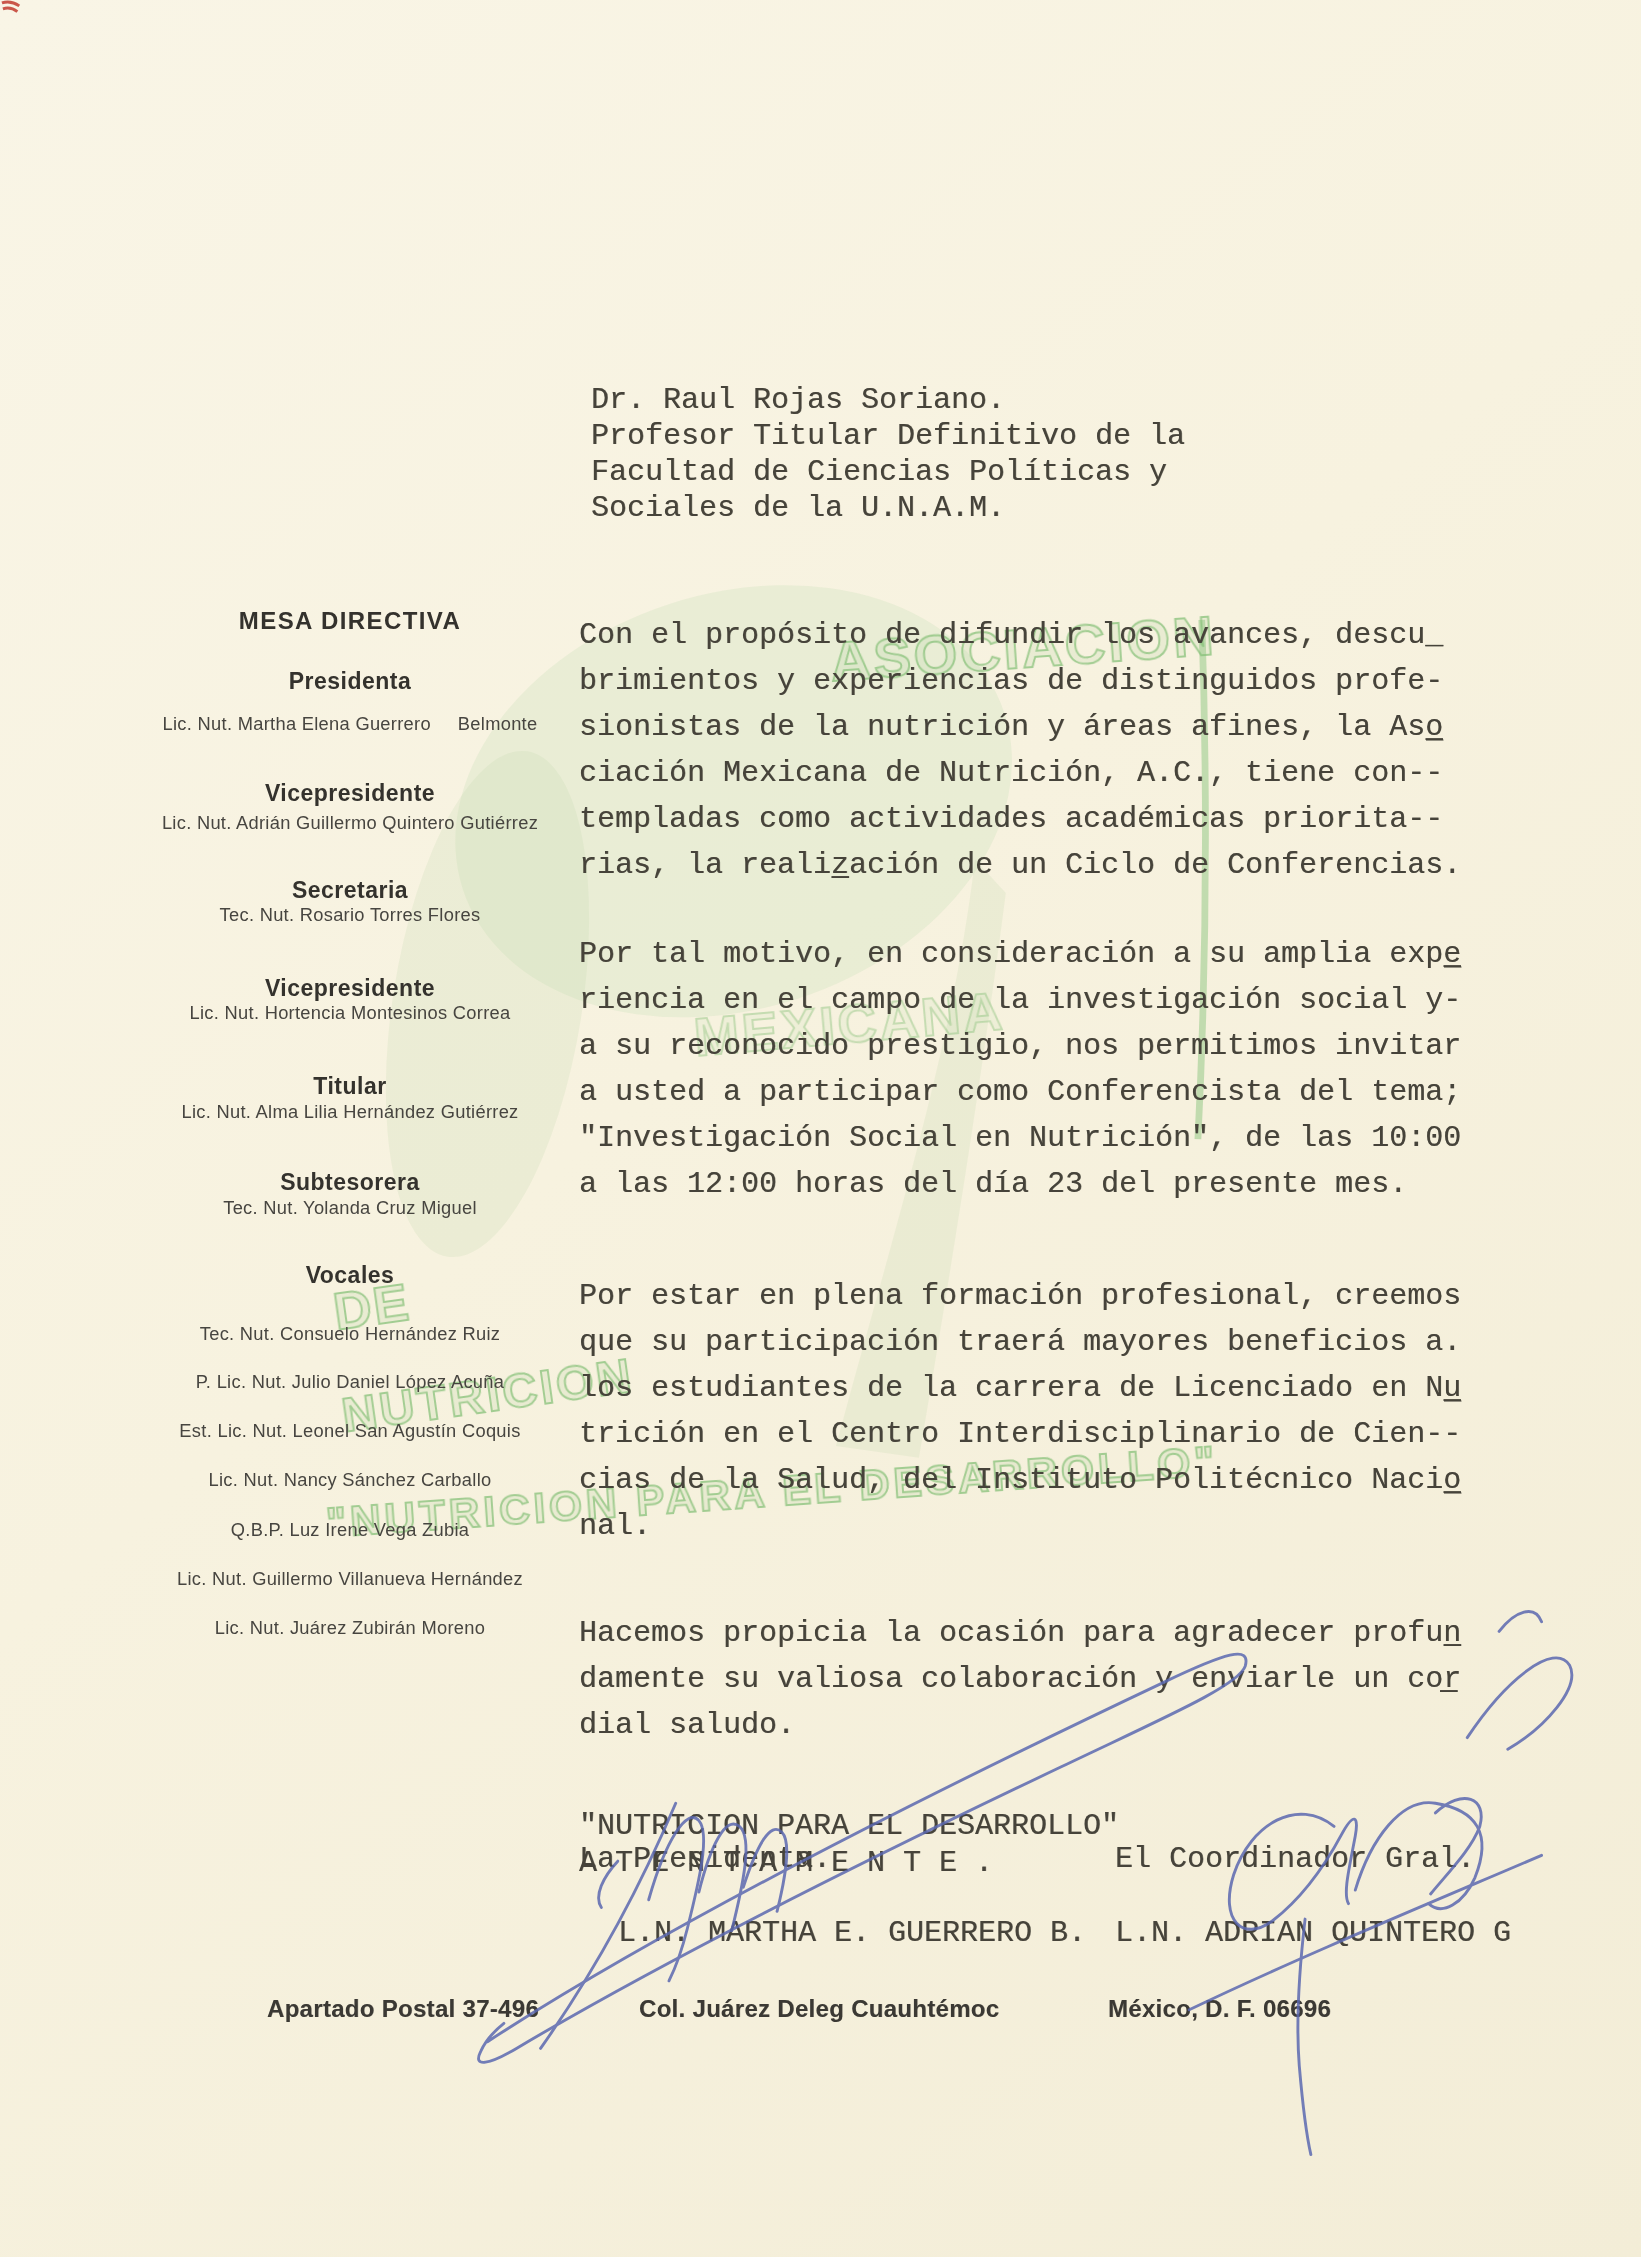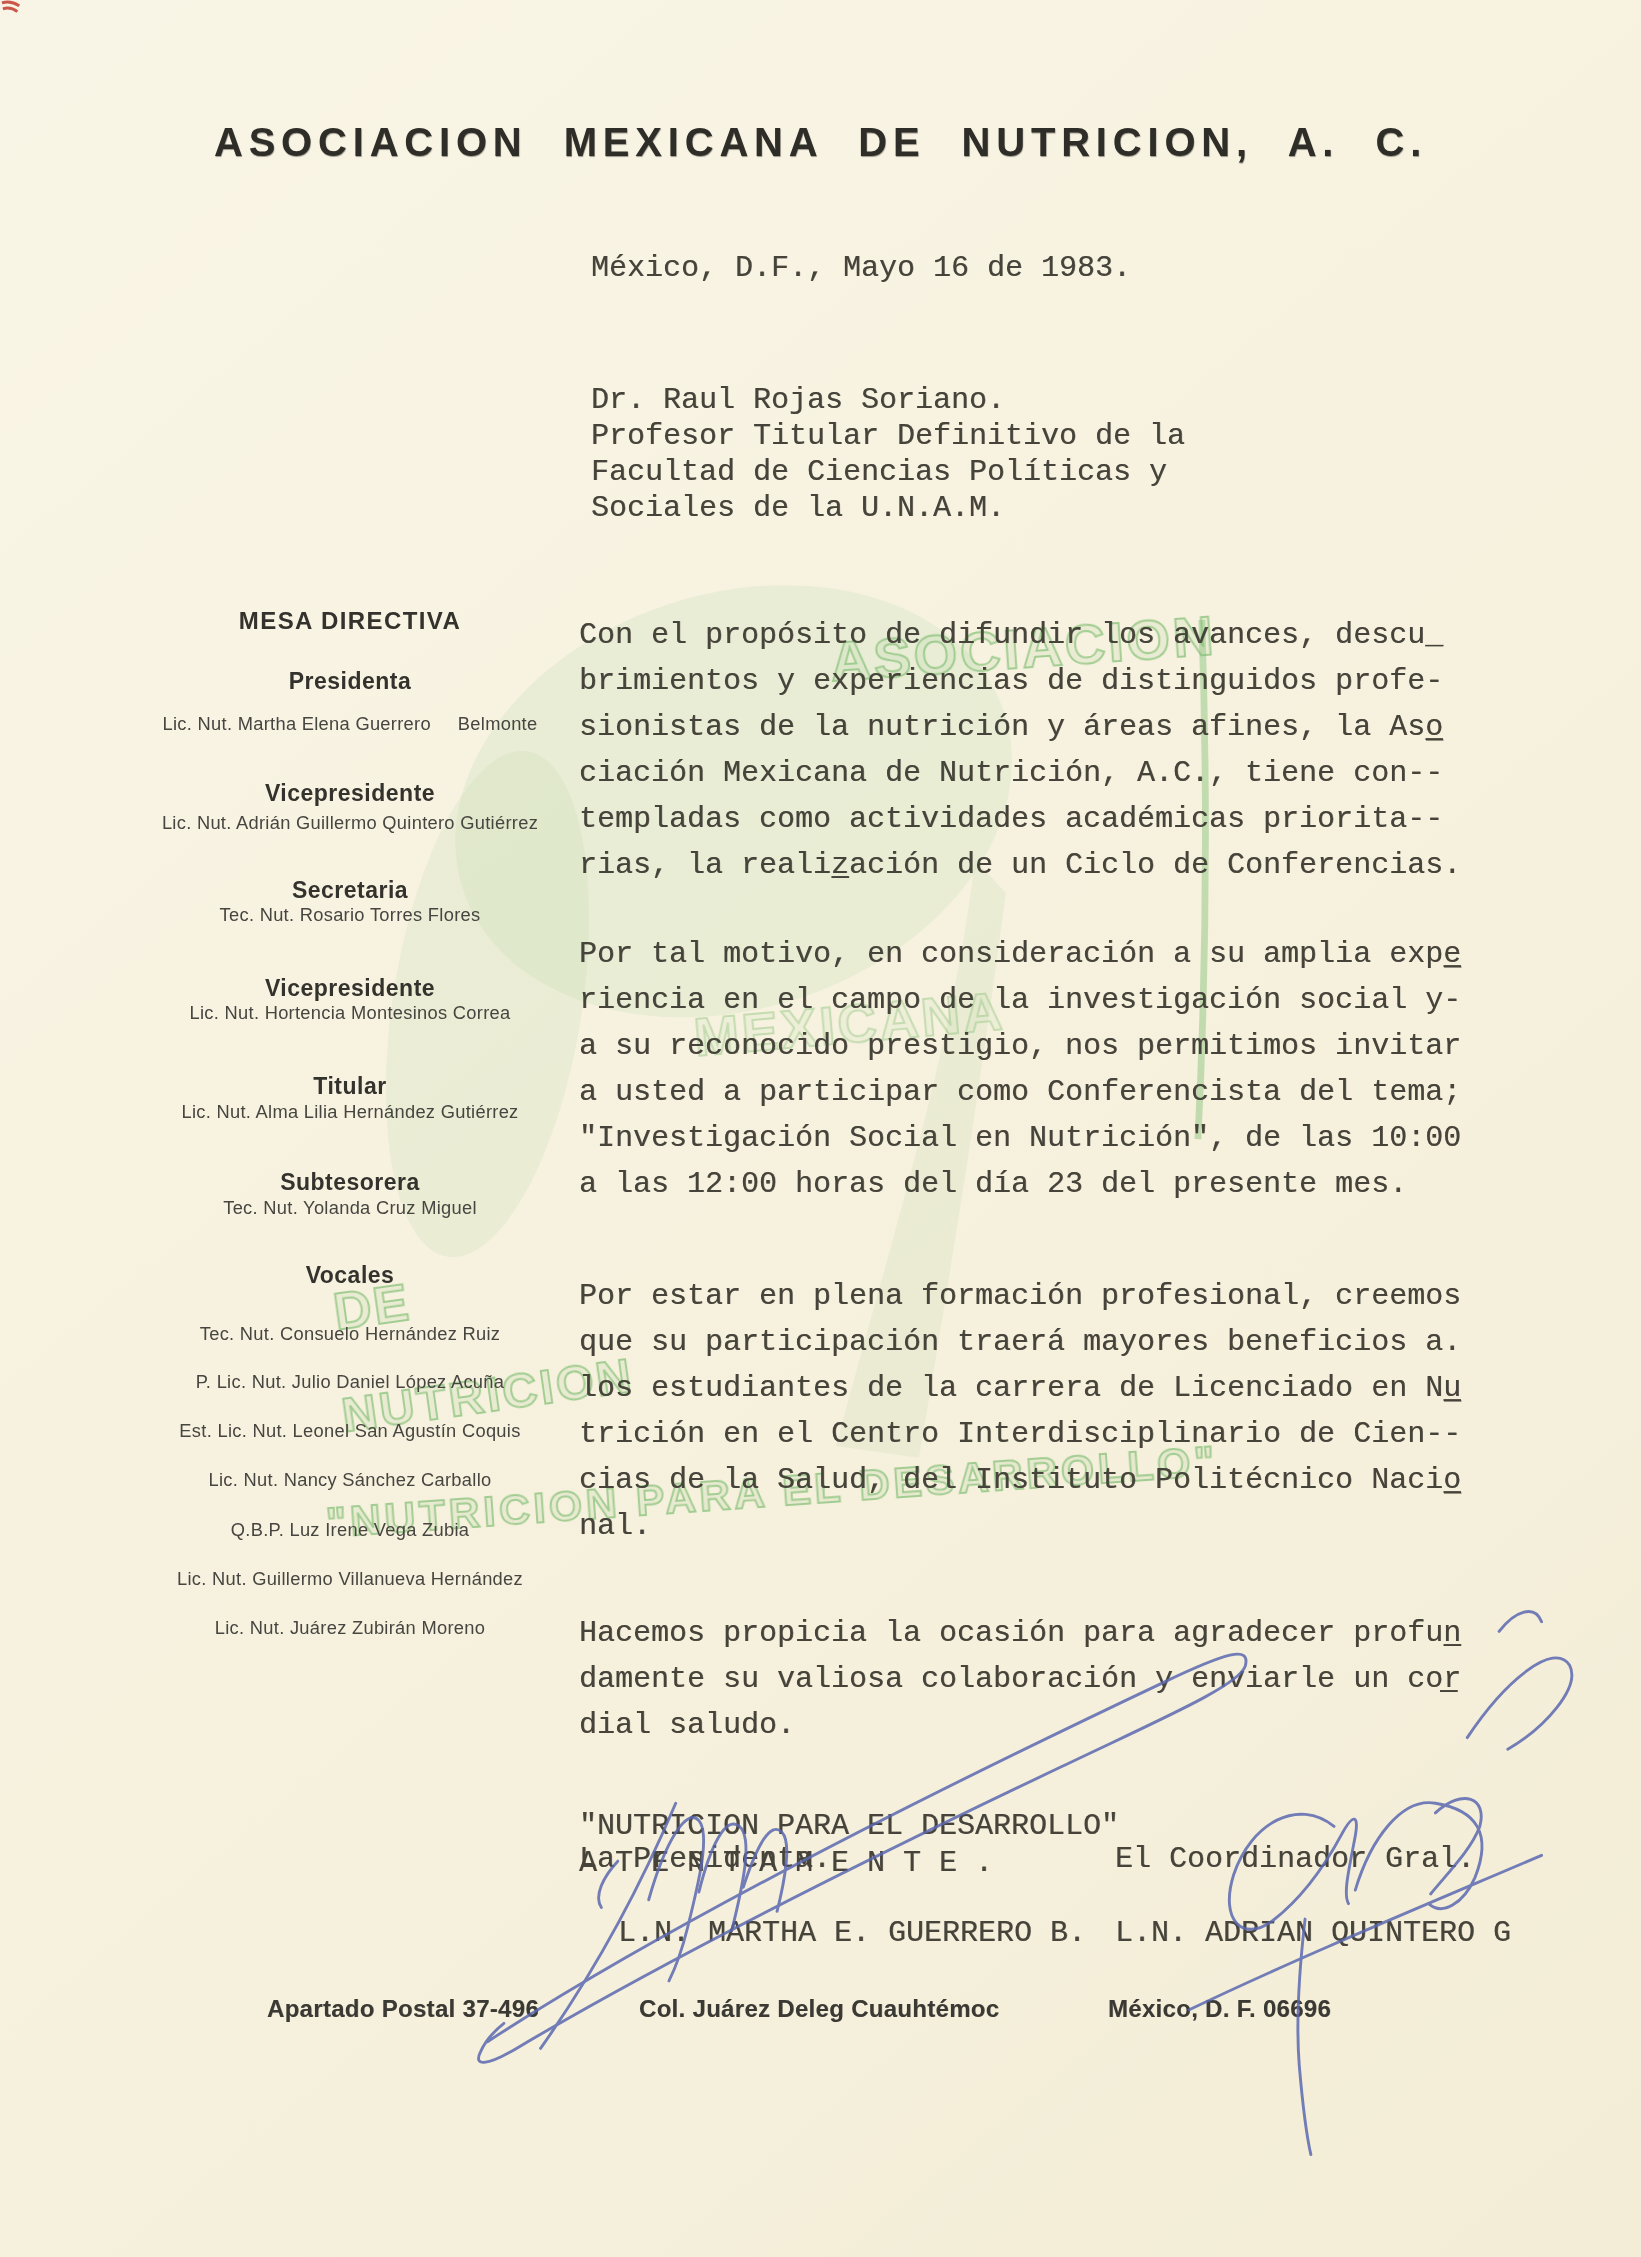--- a/index.html
+++ b/index.html
@@ -79,23 +79,21 @@
       <text x="880" y="1080" text-anchor="middle" font-size="56" letter-spacing="3" opacity="0.6" transform="rotate(-5 880 1060)">MEXICANA</text>
       <text x="385" y="1372" text-anchor="middle" font-size="54" letter-spacing="2" transform="rotate(-8 385 1352)">DE</text>
       <text x="505" y="1462" text-anchor="middle" font-size="50" letter-spacing="3" transform="rotate(-8 505 1442)">NUTRICION</text>
       <text x="800" y="1560" text-anchor="middle" font-size="44" letter-spacing="4" transform="rotate(-4 800 1545)">"NUTRICION PARA EL DESARROLLO"</text>
     </g>
     <g>
       <path d="M 2 3 C 8 1, 14 2, 20 6 M 3 9 C 9 7, 13 8, 18 12" stroke="#c23b2e" stroke-width="3" fill="none" opacity="0.85"></path>
     </g>
   </svg>
 
-  <div class="abs letterhead-title">ASOCIACION MEXICANA DE NUTRICION, A. C.</div>
 
-  <div class="abs tw date-line">México, D.F., Mayo 16 de 1983.</div>
   <div class="abs tw recipient">Dr. Raul Rojas Soriano.
 Profesor Titular Definitivo de la
 Facultad de Ciencias Políticas y
 Sociales de la U.N.A.M.</div>
 
   <div class="abs sb sb-heading" style="top:607px">MESA DIRECTIVA</div>
 
   <div class="abs sb sb-title" style="top:668px">Presidenta</div>
   <div class="abs sb sb-name" style="top:713px">Lic. Nut. Martha Elena Guerrero     Belmonte</div>
 

